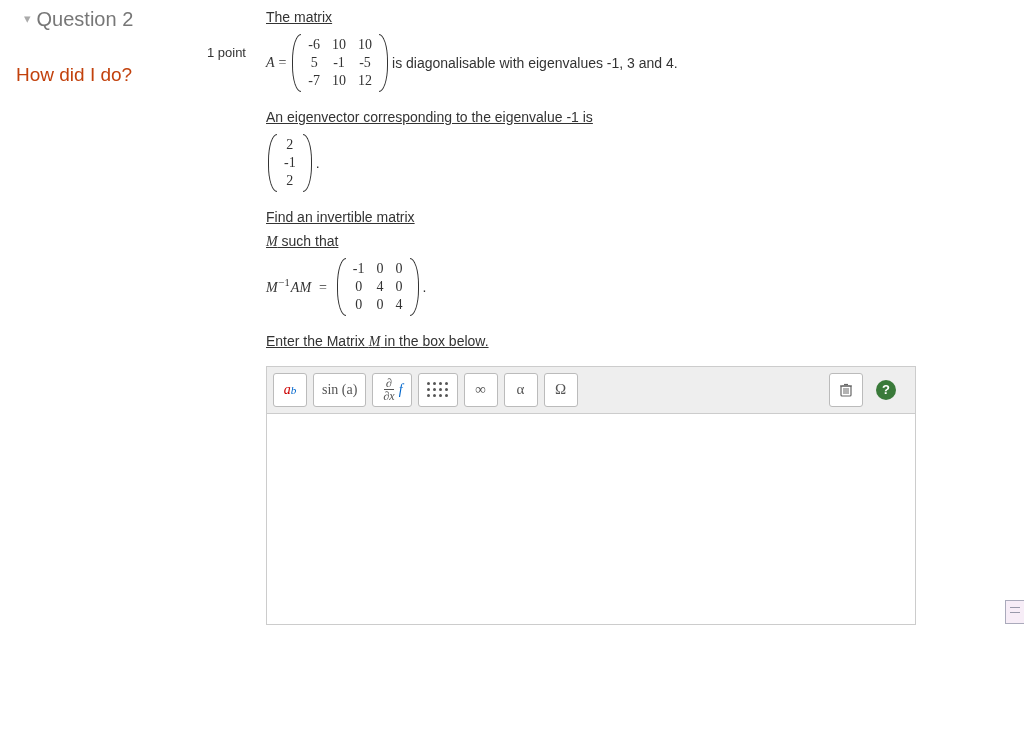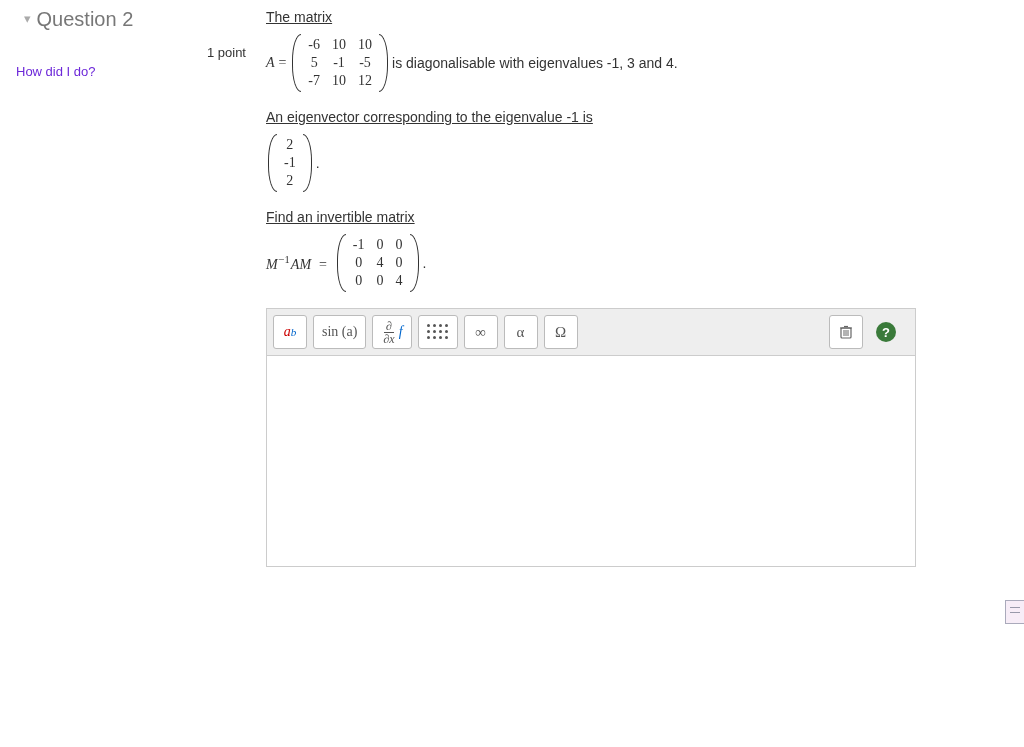--- a/index.html
+++ b/index.html
@@ -38,22 +38,22 @@
     margin-right: 6px;
     transform: translateY(-2px);
   }
   .points {
     font-size: 13px;
     color: #333;
     margin-bottom: 4px;
     text-align: right;
   }
   .howdid {
-    color: #6d28d9;
-    font-size: 13px;
+    color: #c2410c;
+    font-size: 19px;
     cursor: pointer;
   }
   .content p, .content .line {
     margin: 0 0 4px 0;
     line-height: 1.4;
     text-decoration: underline;
   }
   .block { margin-bottom: 14px; }
   .matrix {
     display: inline-block;
@@ -245,20 +245,23 @@
                 </tr>
           </tbody>
             </table>
         </span>
         <span>.</span>
       </div>
     </div>
 
     <div class="block">
       <div class="line">Find an invertible matrix</div>
+      <div class="line">
+        <span class="mathit">M</span><span> such that</span>
+      </div>
       <div class="eqline">
         <span>
           <span class="mathit">M</span><sup class="exp mathup">−1</sup><span class="mathit">AM</span>
           <span class="mathup" style="margin:0 4px;">=</span>
         </span>
         <span class="matrix">
           <table>
             <tbody>
                 <tr>
                   <td>-1</td>
@@ -275,20 +278,25 @@
                   <td>0</td>
                   <td>4</td>
                 </tr>
           </tbody>
             </table>
         </span>
         <span>.</span>
       </div>
     </div>
 
+    <div class="block">
+      <div class="line">
+        <span>Enter the Matrix </span><span class="mathit">M</span><span>  in the box below.</span>
+      </div>
+    </div>
 
     <div class="editorwrap">
       <div class="toolbar">
         <div class="tbtn">
           <span style="font-style:italic;color:#c00;">a</span>
             <sup style="font-style:italic;color:#06c;font-size:0.8em;">b</sup>
         </div>
         <div class="tbtn">
           <span><span class="mathup">sin (a)</span></span>
         </div>

